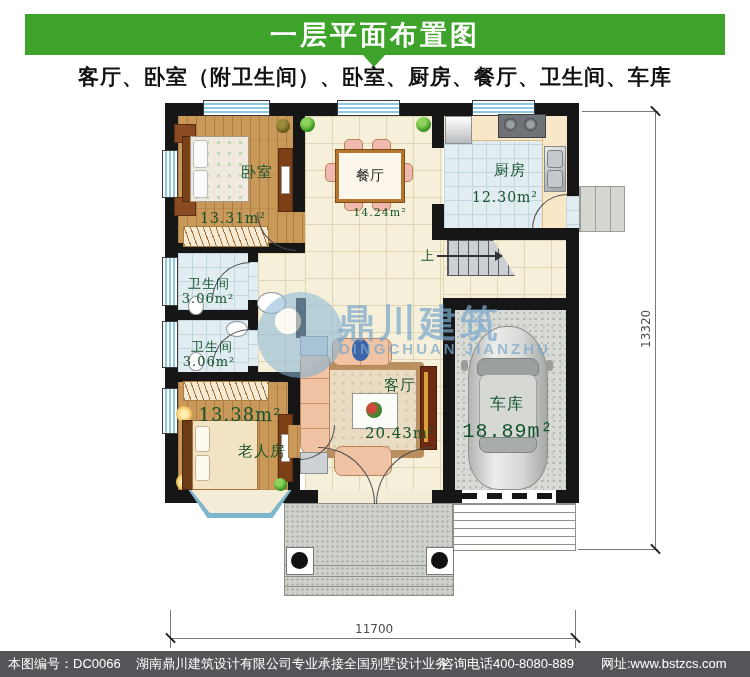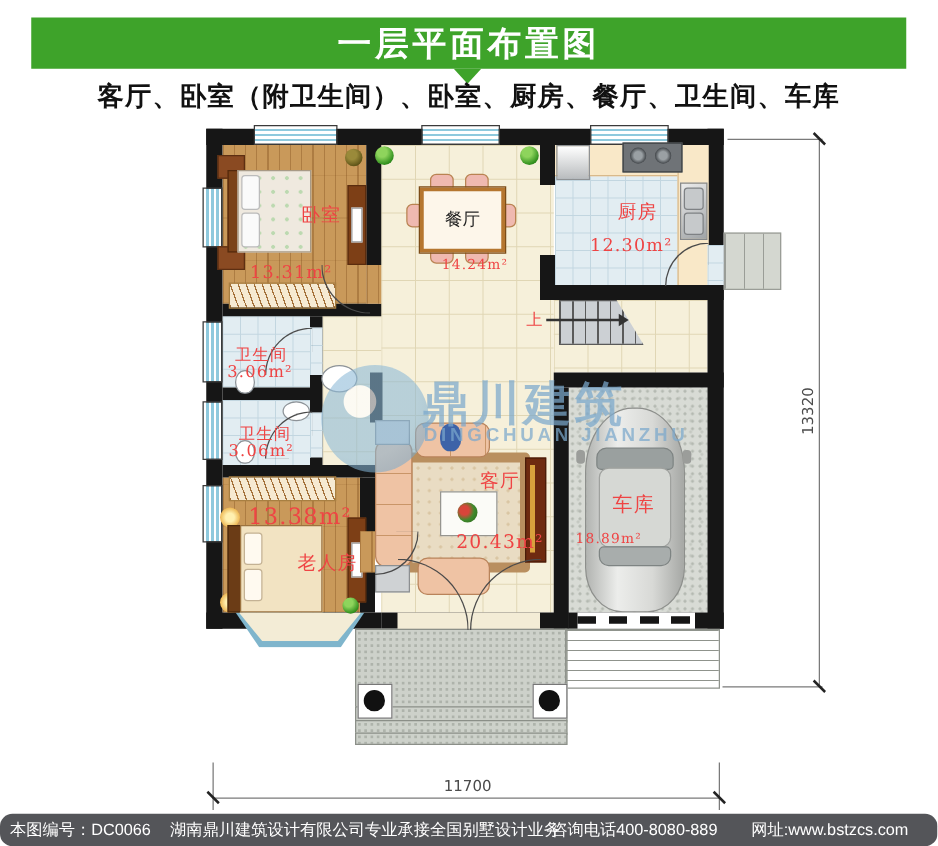--- a/index.html
+++ b/index.html
@@ -1,21 +1,21 @@
 <!DOCTYPE html>
 <html><head>
 <meta charset="utf-8">
 <style>
   html,body{margin:0;padding:0}
   body{width:750px;height:677px;position:relative;background:#fff;overflow:hidden;
        font-family:"Liberation Sans",sans-serif}
   .abs{position:absolute}
   .wall{position:absolute;background:#161616}
   .label{position:absolute;transform:translate(-50%,-50%);font-family:"DejaVu Serif",serif;
-         color:#ef4444;white-space:nowrap;z-index:30;letter-spacing:1px}
+         color:#14532d;white-space:nowrap;z-index:30;letter-spacing:1px}
   .tile-cream{background-color:#f6f0da;
     background-image:linear-gradient(#e0d6b4 1px,transparent 1px),
                      linear-gradient(90deg,#e0d6b4 1px,transparent 1px);
     background-size:27px 27px}
   .tile-blue{background-color:#e2edf2;
     background-image:linear-gradient(#c2d6e0 1px,transparent 1px),
                      linear-gradient(90deg,#c2d6e0 1px,transparent 1px);
     background-size:14px 14px}
   .wood{background-color:#c9995a;
     background-image:repeating-linear-gradient(90deg,rgba(116,66,18,.33) 0 1px,transparent 1px 9px),
@@ -199,21 +199,21 @@
 
 <div class="furn" style="left:468px;top:326px;width:78px;height:162px;border:1px solid #8d8f8c;
             background:linear-gradient(90deg,#b2b4b1,#ecedeb 32%,#d8d9d6 68%,#a6a8a5);
             border-radius:38px 38px 30px 30px / 52px 52px 36px 36px;"></div>
 <div class="furn" style="left:477px;top:358px;width:60px;height:16px;background:#9aa09f;border-radius:8px 8px 4px 4px;border:1px solid #7e8483;"></div>
 <div class="furn" style="left:479px;top:374px;width:56px;height:62px;background:#d6d8d4;border:1px solid #9fa19e;border-radius:8px;"></div>
 <div class="furn" style="left:479px;top:437px;width:56px;height:14px;background:#a8adac;border-radius:4px 4px 8px 8px;border:1px solid #7e8483;"></div>
 <div class="furn" style="left:461px;top:360px;width:7px;height:11px;background:#9b9d9a;border-radius:3px;"></div>
 <div class="furn" style="left:546px;top:360px;width:7px;height:11px;background:#9b9d9a;border-radius:3px;"></div>
 <span class="label" style="left:507px;top:404px;font-size:16px;">车库</span>
-<span class="label" style="left:487px;top:431px;font-size:11px;">18.89m²</span>
+<span class="label" style="left:508px;top:431px;font-size:20px;font-family:Liberation Mono, monospace;">18.89m²</span>
 
 <div class="abs porchspeckle" style="left:284px;top:503px;width:168px;height:62px;border:1px solid #8b8f88;"></div>
 <div class="abs porchspeckle" style="left:284px;top:565px;width:168px;height:11px;border:1px solid #8b8f88;"></div>
 <div class="abs porchspeckle" style="left:284px;top:576px;width:168px;height:10px;border:1px solid #8b8f88;"></div>
 <div class="abs porchspeckle" style="left:284px;top:586px;width:168px;height:8px;border:1px solid #8b8f88;"></div>
 <div class="abs" style="left:286px;top:547px;width:26px;height:26px;background:#fff;border:1px solid #777;z-index:24;"></div>
 <div class="abs" style="left:291px;top:552px;width:17px;height:17px;border-radius:50%;background:#111;z-index:25;"></div>
 <div class="abs" style="left:426px;top:547px;width:26px;height:26px;background:#fff;border:1px solid #777;z-index:24;"></div>
 <div class="abs" style="left:431px;top:552px;width:17px;height:17px;border-radius:50%;background:#111;z-index:25;"></div>
 <div class="abs" style="left:452px;top:503px;width:122px;height:46px;border:1px solid #8f938c;
@@ -231,18 +231,18 @@
 <div class="dim" style="left:655px;top:111px;width:1px;height:438px;"></div>
 <div class="tick" style="left:649px;top:110px;"></div>
 <div class="tick" style="left:649px;top:548px;"></div>
 <span class="dimtext" style="left:628px;top:323px;transform:rotate(-90deg);transform-origin:center;display:inline-block;width:36px;text-align:center;">13320</span>
 
 <div class="abs" style="left:257px;top:292px;width:86px;height:86px;border-radius:50%;z-index:50;opacity:.78;
             background:radial-gradient(circle at 36% 34%,rgba(255,255,255,.85) 0 16%,rgba(140,185,215,.75) 17% 58%,rgba(96,150,190,.7) 100%);"></div>
 <span class="wm" style="left:337px;top:298px;font-size:38px;letter-spacing:3px;font-family:'DejaVu Serif',serif;">鼎川建筑</span>
 <span class="wm" style="left:339px;top:340px;font-size:15px;letter-spacing:3px;">DINGCHUAN JIANZHU</span>
 
-<div class="abs" style="left:0;top:651px;width:750px;height:26px;background:#545559;z-index:60;border-radius:10px;">
+<div class="abs" style="left:0;top:651px;width:750px;height:26px;background:#545559;z-index:60;">
   <span class="abs" style="left:8px;top:0;line-height:26px;color:#fff;font-size:13px;">本图编号：DC0066</span>
   <span class="abs" style="left:136px;top:0;line-height:26px;color:#fff;font-size:13px;">湖南鼎川建筑设计有限公司专业承接全国别墅设计业务</span>
   <span class="abs" style="left:441px;top:0;line-height:26px;color:#fff;font-size:13px;">咨询电话400-8080-889</span>
   <span class="abs" style="left:601px;top:0;line-height:26px;color:#fff;font-size:13px;">网址:www.bstzcs.com</span>
 </div>
 
 </body></html>

